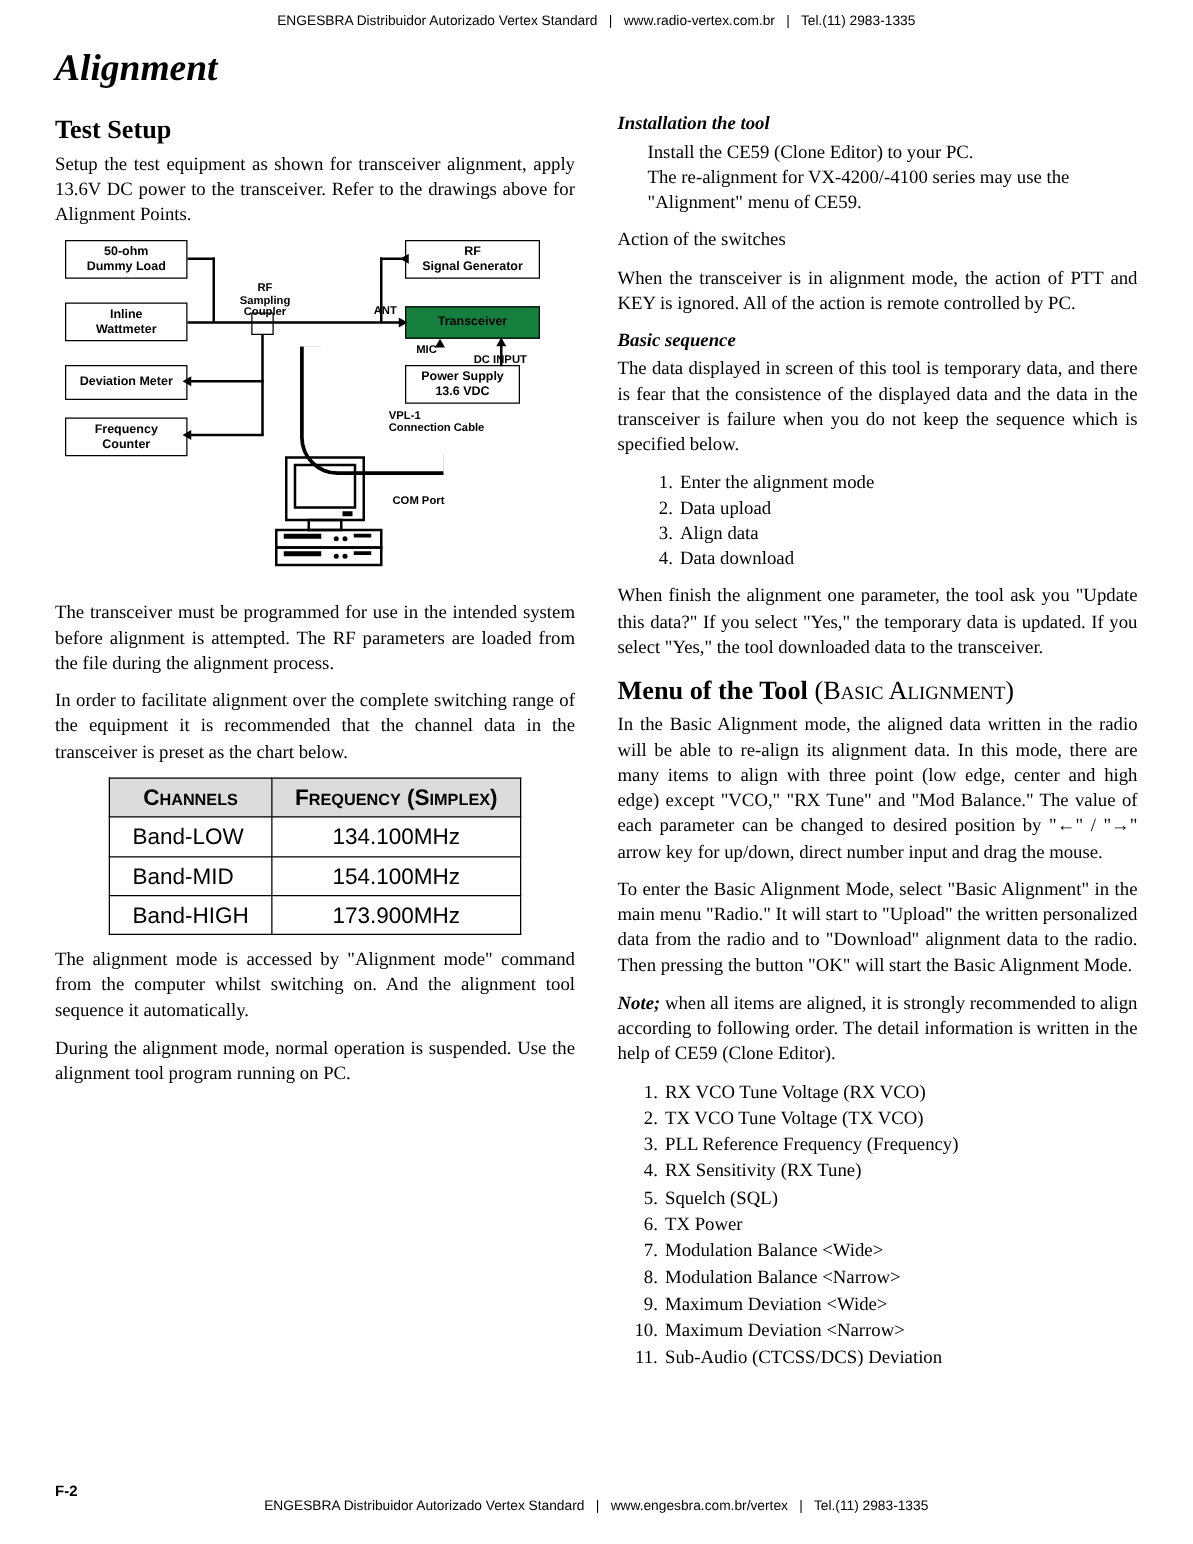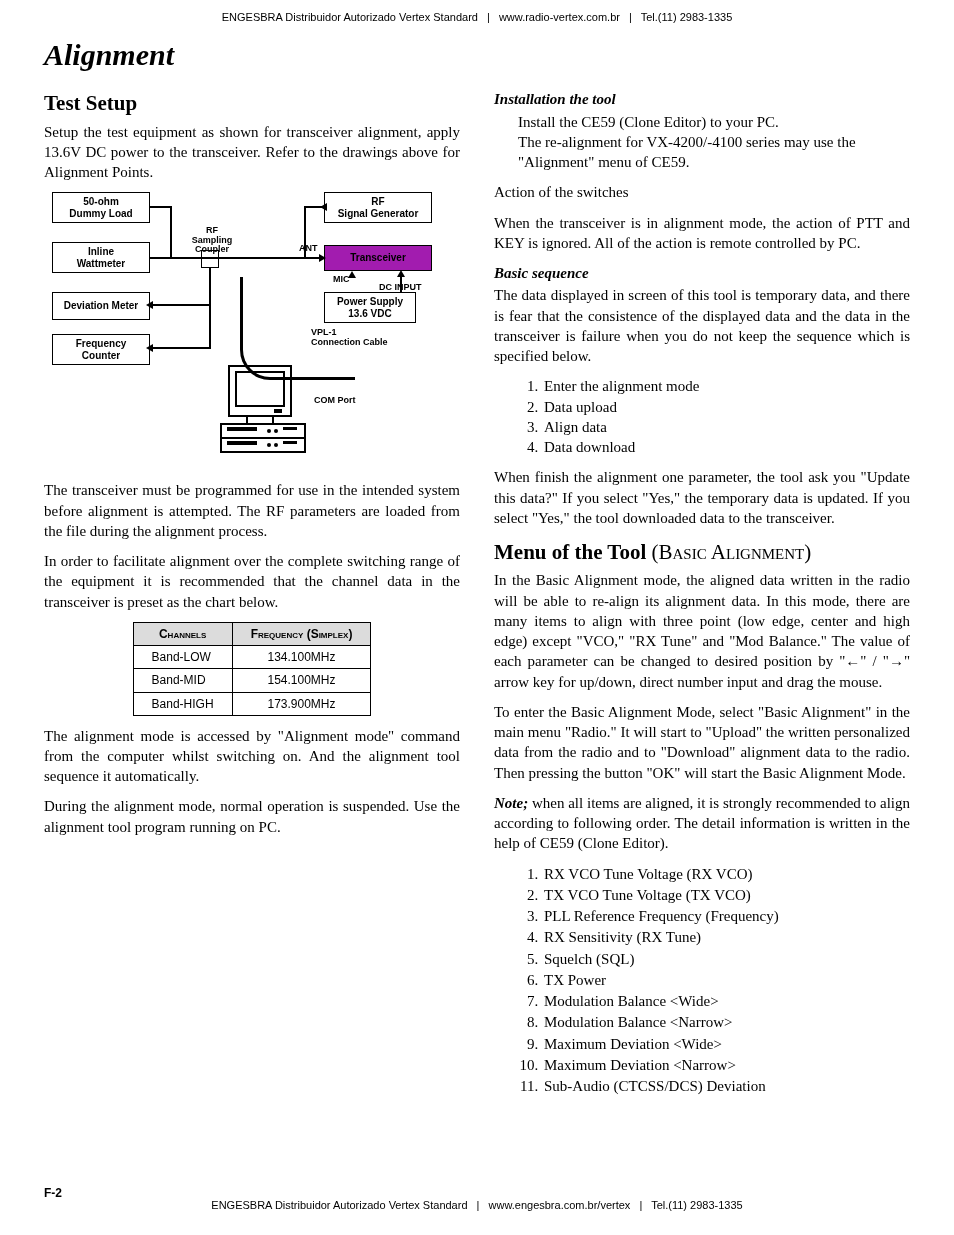--- a/index.html
+++ b/index.html
@@ -48,29 +48,29 @@
     font-weight: normal;
   }
   p { margin: 4px 0 10px 0; text-align: justify; }
   .indent { padding-left: 24px; }
   .subhead {
     font-style: italic;
     font-weight: bold;
     margin: 6px 0 2px 0;
   }
   ol.num { margin: 4px 0 10px 20px; padding-left: 28px; }
-  ol.num li { padding-left: 2px; margin: 1px 12px; }
+  ol.num li { padding-left: 2px; margin: 1px 0; }
   ol.num.tight li { margin: 0; }
 
   
   table.freq {
     border-collapse: collapse;
     margin: 6px auto 10px auto;
     font-family: Arial, Helvetica, sans-serif;
-    font-size: 12px;
+    font-size: 18px;
   }
   table.freq th, table.freq td {
     border: 1px solid #000;
     padding: 3px 18px;
   }
   table.freq th {
     background: #dcdcdc;
     font-variant: small-caps;
     font-weight: bold;
     text-align: center;
@@ -160,21 +160,21 @@
       <p>Setup the test equipment as shown for transceiver alignment, apply 13.6V DC power to the transceiver. Refer to the drawings above for Alignment Points.</p>
 
       <div class="diagram">
 
         <div class="dbox" style="left:8px; top:0; width:98px;">50-ohm<br>Dummy Load</div>
         <div class="dbox" style="left:8px; top:50px; width:98px;">Inline<br>Wattmeter</div>
         <div class="dbox" style="left:8px; top:100px; width:98px; padding-top:7px; padding-bottom:7px;">Deviation Meter</div>
         <div class="dbox" style="left:8px; top:142px; width:98px;">Frequency<br>Counter</div>
 
         <div class="dbox" style="left:280px; top:0; width:108px;">RF<br>Signal Generator</div>
-        <div class="dbox" style="left:280px; top:53px; width:108px; background:#a21caf; padding-top:6px; padding-bottom:6px;">Transceiver</div>
+        <div class="dbox" style="left:280px; top:53px; width:108px; background:#15803d; padding-top:6px; padding-bottom:6px;">Transceiver</div>
         <div class="dbox" style="left:280px; top:100px; width:92px;">Power Supply<br>13.6 VDC</div>
 
         <div class="dbox" style="left:157px; top:58px; width:18px; height:18px; padding:0;"></div>
 
         <div class="dline-h" style="left:106px; top:65px; width:174px;"></div>
         <div class="arrow-r" style="left:275px; top:62px;"></div>
 
         <div class="dline-v" style="left:126px; top:14px; height:52px;"></div>
         <div class="dline-h" style="left:106px; top:14px; width:22px;"></div>
 

